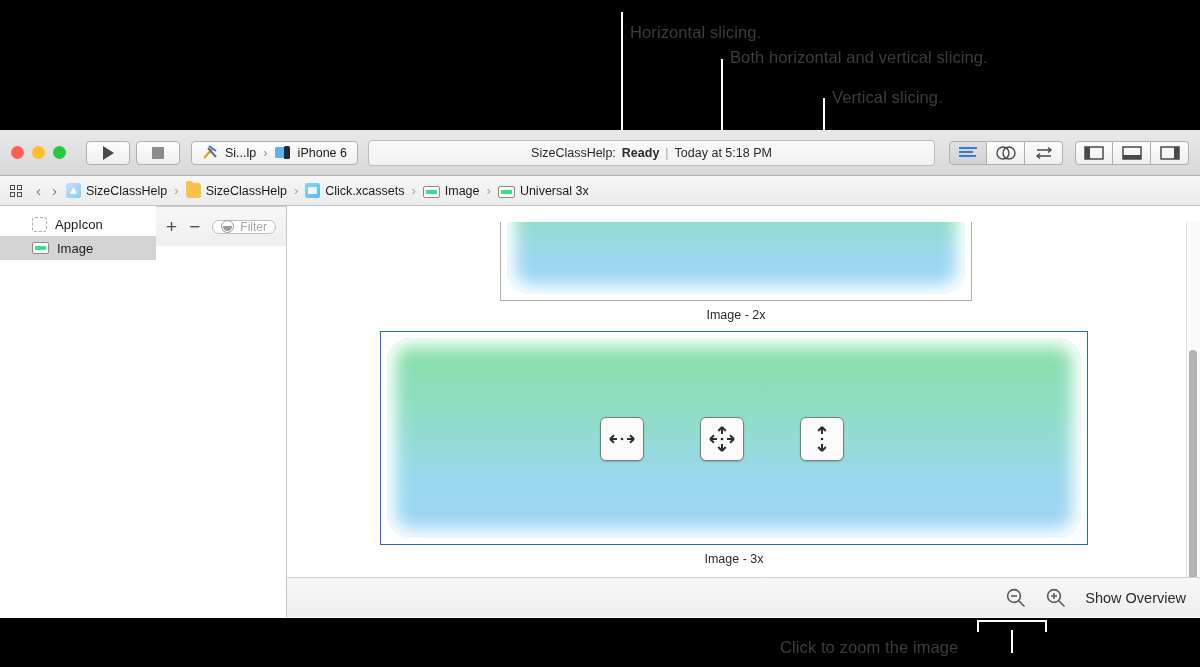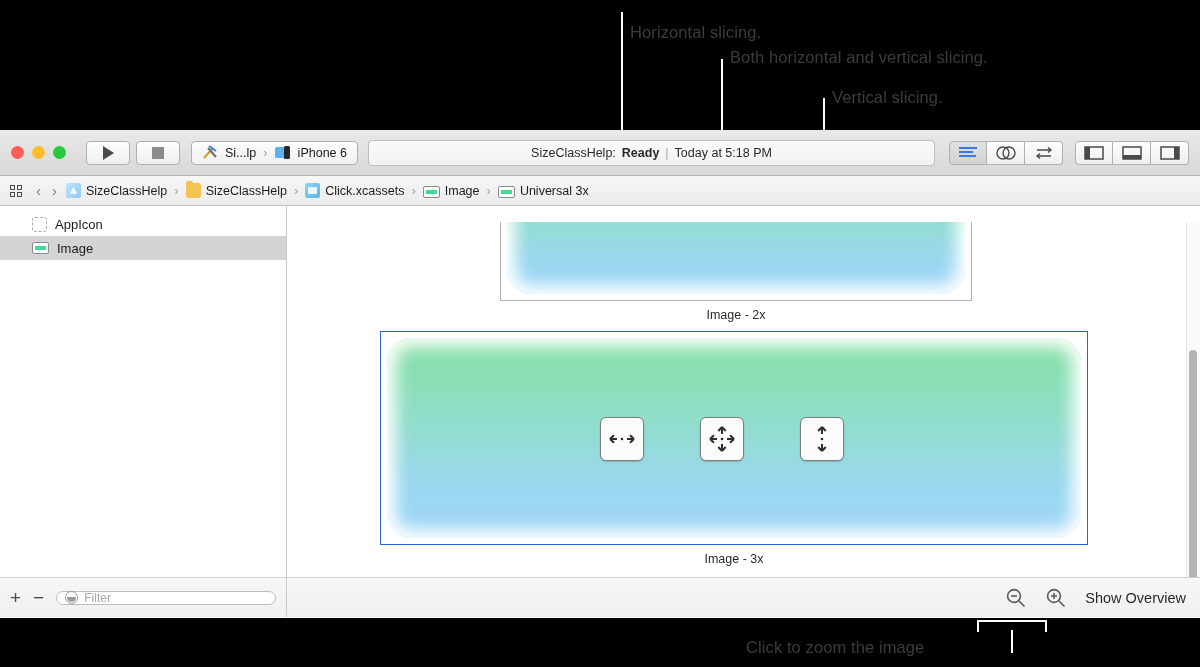--- a/index.html
+++ b/index.html
@@ -140,21 +140,21 @@
   .ic-image:after { content:''; position:absolute; left:2px; top:3px; right:2px; height:4px; background:#3ddc91; }
   .ic-appicon { width:15px; height:15px; border:1.4px dashed #aaa; border-radius:3px; background:#fff; }
 
   
   .body-split { display: flex; height: 411px; }
 
   .sidebar {
     width: 287px;
     background: #ffffff;
     border-right: 1px solid #c8c8c8;
-    display: flex; flex-direction: column;
+    display: flex; flex-direction: row;
   }
   .nav-list { flex: 1; padding-top: 6px; }
   .nav-row {
     height: 24px; display: flex; align-items: center;
     padding-left: 32px; gap: 8px;
     font-size: 13px; color: #1c1c1c;
   }
   .nav-row.selected { background: #d4d4d4; }
 
   .sidebar-footer {
@@ -476,14 +476,14 @@
         </svg>
         <span class="overview-label">Show Overview</span>
       </div>
     </div>
   </div>
 </div>
 
 <div>
   <div class="bracket" style="left:977px; top:620px; width:70px; height:12px;"></div>
   <div class="callout-line" style="left:1011px; top:630px; height:23px;"></div>
-  <div class="callout-label" style="left:746px; top:638px;">Click to zoom the image</div>
+  <div class="callout-label" style="left:780px; top:638px;">Click to zoom the image</div>
 </div>
 
 </body></html>

